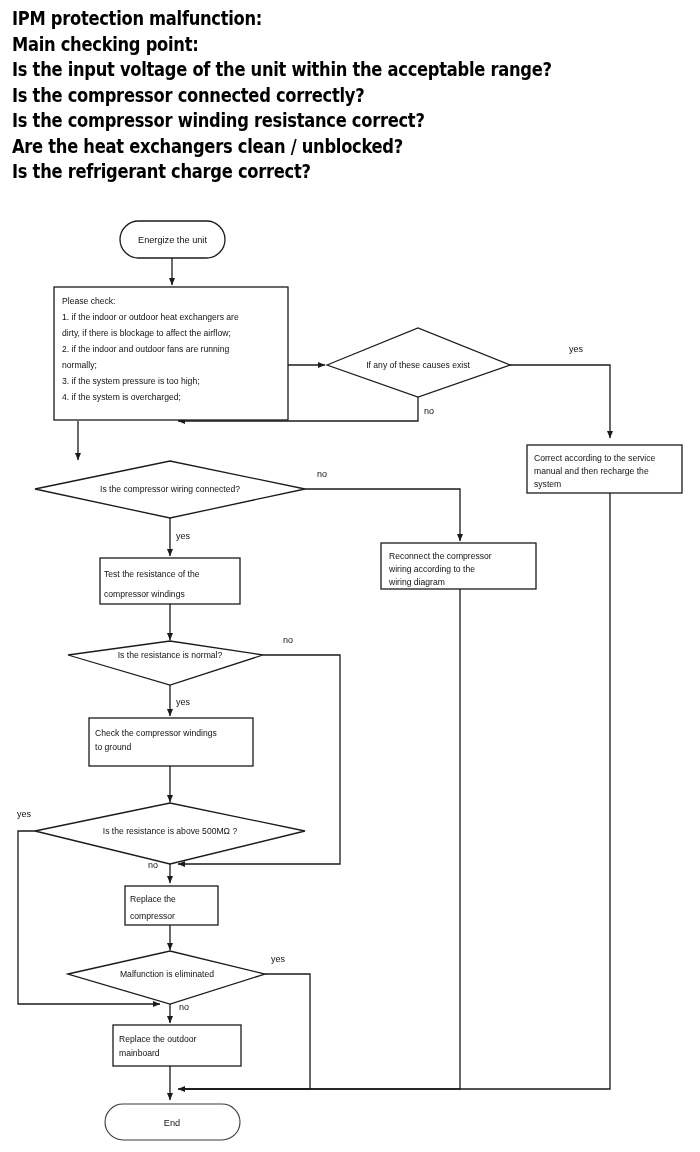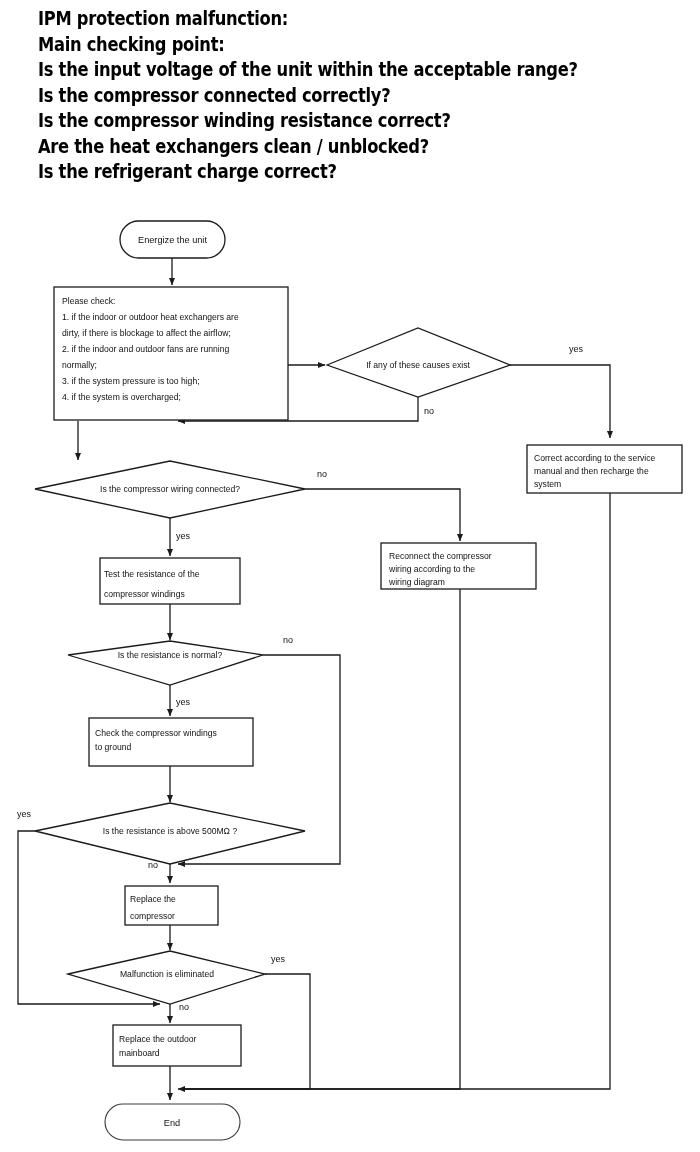--- a/index.html
+++ b/index.html
@@ -1,18 +1,18 @@
 <!DOCTYPE html>
 <html><head>
 <meta charset="utf-8">
 <style>
   html,body{margin:0;padding:0;background:#ffffff;}
   body{width:700px;height:1152px;position:relative;overflow:hidden;
        font-family:"Liberation Sans","DejaVu Sans",sans-serif;color:#000;}
-  #header{position:absolute;left:38px;top:6px;width:660px;}
+  #header{position:absolute;left:12px;top:6px;width:660px;}
   #header .hline{
       font-family:"DejaVu Sans Condensed","Liberation Sans",sans-serif;
       font-weight:bold;font-size:19.5px;line-height:25.5px;
       letter-spacing:-0.3px;color:#000;white-space:nowrap;
       transform:scaleX(0.93);transform-origin:left center;}
   #flow{position:absolute;left:0;top:205px;width:700px;height:947px;}
   svg{display:block;}
   .nodeText{font-family:"Liberation Sans","DejaVu Sans",sans-serif;
             font-size:9.2px;fill:#111;}
   .nodeTextSm{font-family:"Liberation Sans","DejaVu Sans",sans-serif;

